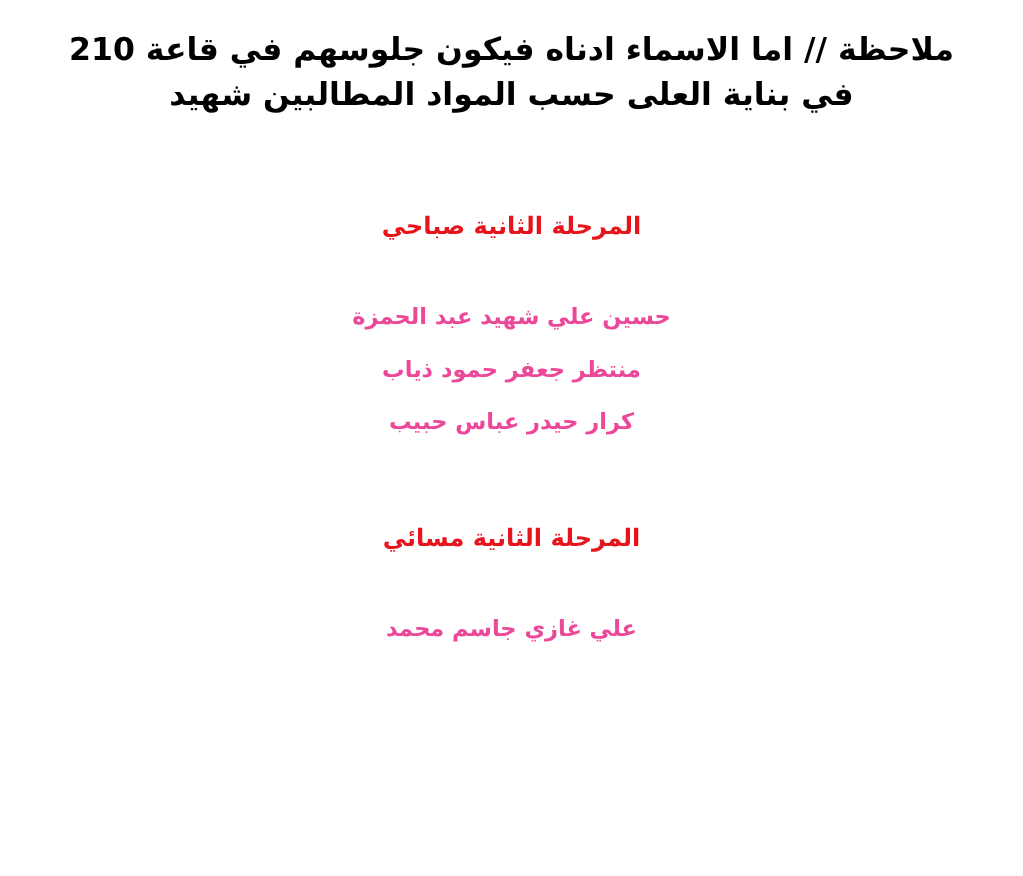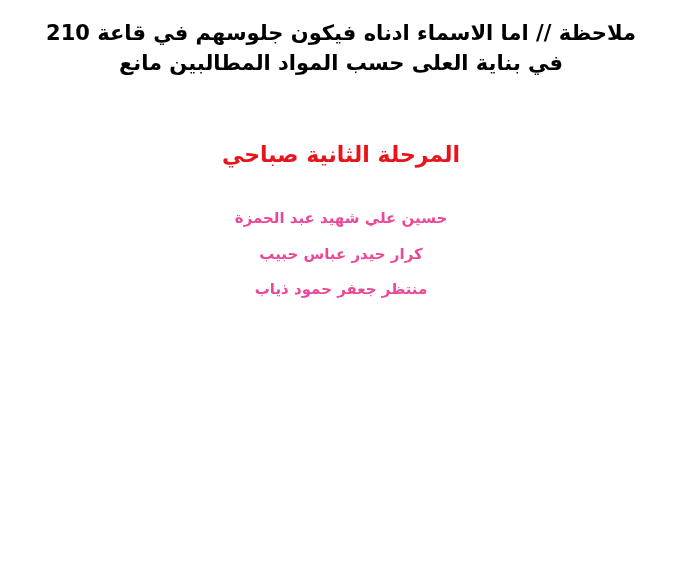--- a/index.html
+++ b/index.html
@@ -35,21 +35,21 @@
     display: block;
     white-space: nowrap;
   }
   .section {
     direction: rtl;
     text-align: center;
   }
   .section-title {
     color: #e8141c;
     font-weight: bold;
-    font-size: 22px;
+    font-size: 16px;
     line-height: 1.3;
   }
   .names {
     margin-top: 16px;
   }
   .name {
     direction: rtl;
     text-align: center;
     font-weight: bold;
     font-size: 15px;
@@ -65,31 +65,38 @@
   .sp-3 { height: 56px; }
   .sp-4 { height: 22px; }
 </style>
 </head>
 <body>
 
 <div class="page">
 
   <div class="notice">
     <span class="line">ملاحظة // اما الاسماء ادناه فيكون جلوسهم في قاعة 210</span>
-    <span class="line">في بناية العلى حسب المواد المطالبين مانع</span>
+    <span class="line">في بناية العلى حسب المواد المطالبين شهيد</span>
   </div>
 
   <div class="sp-1"></div>
 
   <div class="section">
     <div class="section-title">المرحلة الثانية صباحي</div>
     <div class="sp-2"></div>
     <div class="names">
       <div class="name">حسين علي شهيد عبد الحمزة</div>
+      <div class="name">منتظر جعفر حمود ذياب</div>
       <div class="name">كرار حيدر عباس حبيب</div>
-      <div class="name">منتظر جعفر حمود ذياب</div>
     </div>
   </div>
 
   <div class="sp-3"></div>
 
+  <div class="section">
+    <div class="section-title">المرحلة الثانية مسائي</div>
+    <div class="sp-4"></div>
+    <div class="names">
+      <div class="name">علي غازي جاسم محمد</div>
+    </div>
+  </div>
 
 </div>
 
 </body></html>

